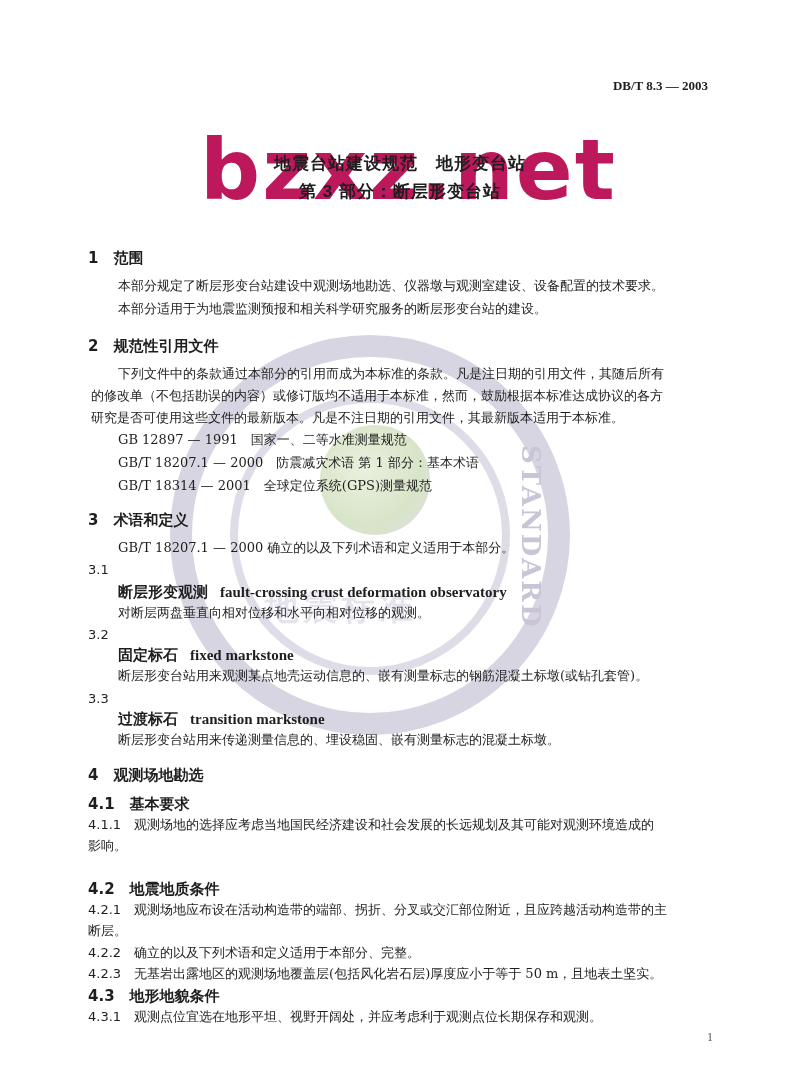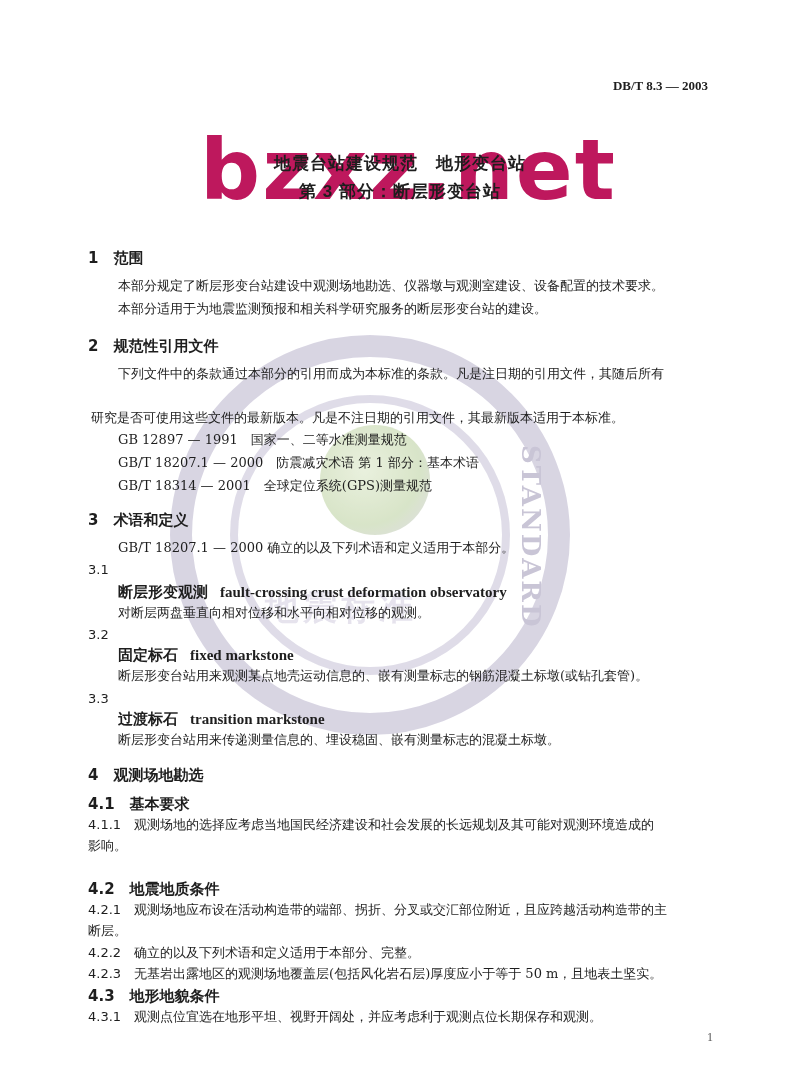--- a/index.html
+++ b/index.html
@@ -51,20 +51,21 @@
   <div class="line h" style="left:88px; top:251px;">
     <span>1</span>　<span>范围</span>
   </div>
   <div class="line" style="left:118px; top:279px;">本部分规定了断层形变台站建设中观测场地勘选、仪器墩与观测室建设、设备配置的技术要求。</div>
   <div class="line" style="left:118px; top:302px;">本部分适用于为地震监测预报和相关科学研究服务的断层形变台站的建设。</div>
 
   <div class="line h" style="left:88px; top:339px;">
     <span>2</span>　<span>规范性引用文件</span>
   </div>
   <div class="line" style="left:118px; top:367px;">下列文件中的条款通过本部分的引用而成为本标准的条款。凡是注日期的引用文件，其随后所有</div>
+  <div class="line" style="left:91px; top:389px;">的修改单（不包括勘误的内容）或修订版均不适用于本标准，然而，鼓励根据本标准达成协议的各方</div>
   <div class="line" style="left:91px; top:411px;">研究是否可使用这些文件的最新版本。凡是不注日期的引用文件，其最新版本适用于本标准。</div>
   <div class="line" style="left:118px; top:433px;text-align:center;">
     <span>GB 12897 — 1991</span>　<span>国家一、二等水准测量规范</span>
   </div>
   <div class="line" style="left:118px; top:456px;">
     <span>GB/T 18207.1 — 2000</span>　<span>防震减灾术语 第 1 部分：基本术语</span>
   </div>
   <div class="line" style="left:118px; top:479px;">
     <span>GB/T 18314 — 2001</span>　<span>全球定位系统(GPS)测量规范</span>
   </div>

